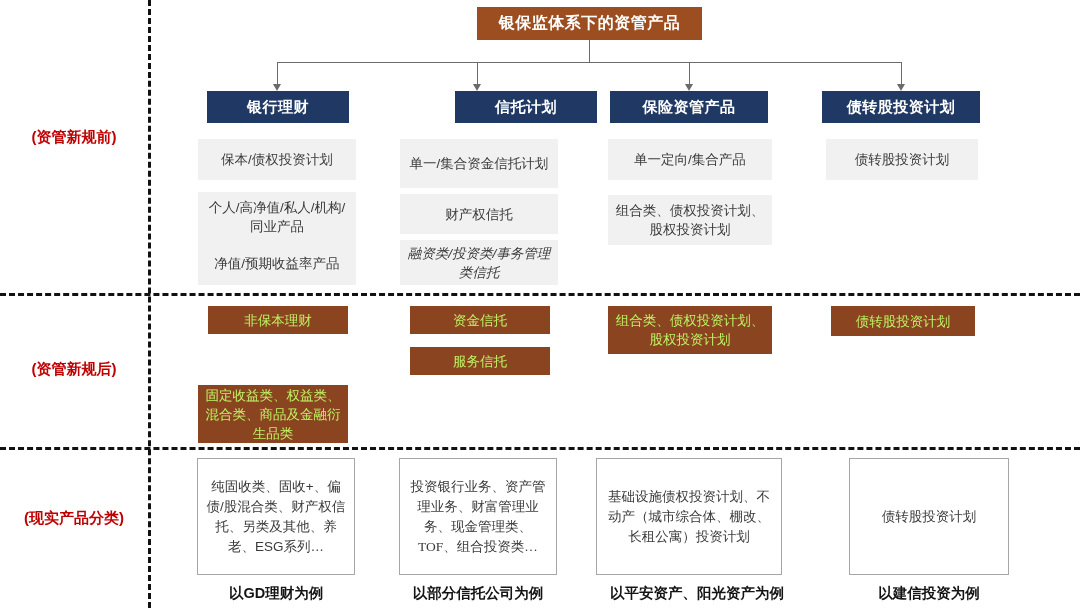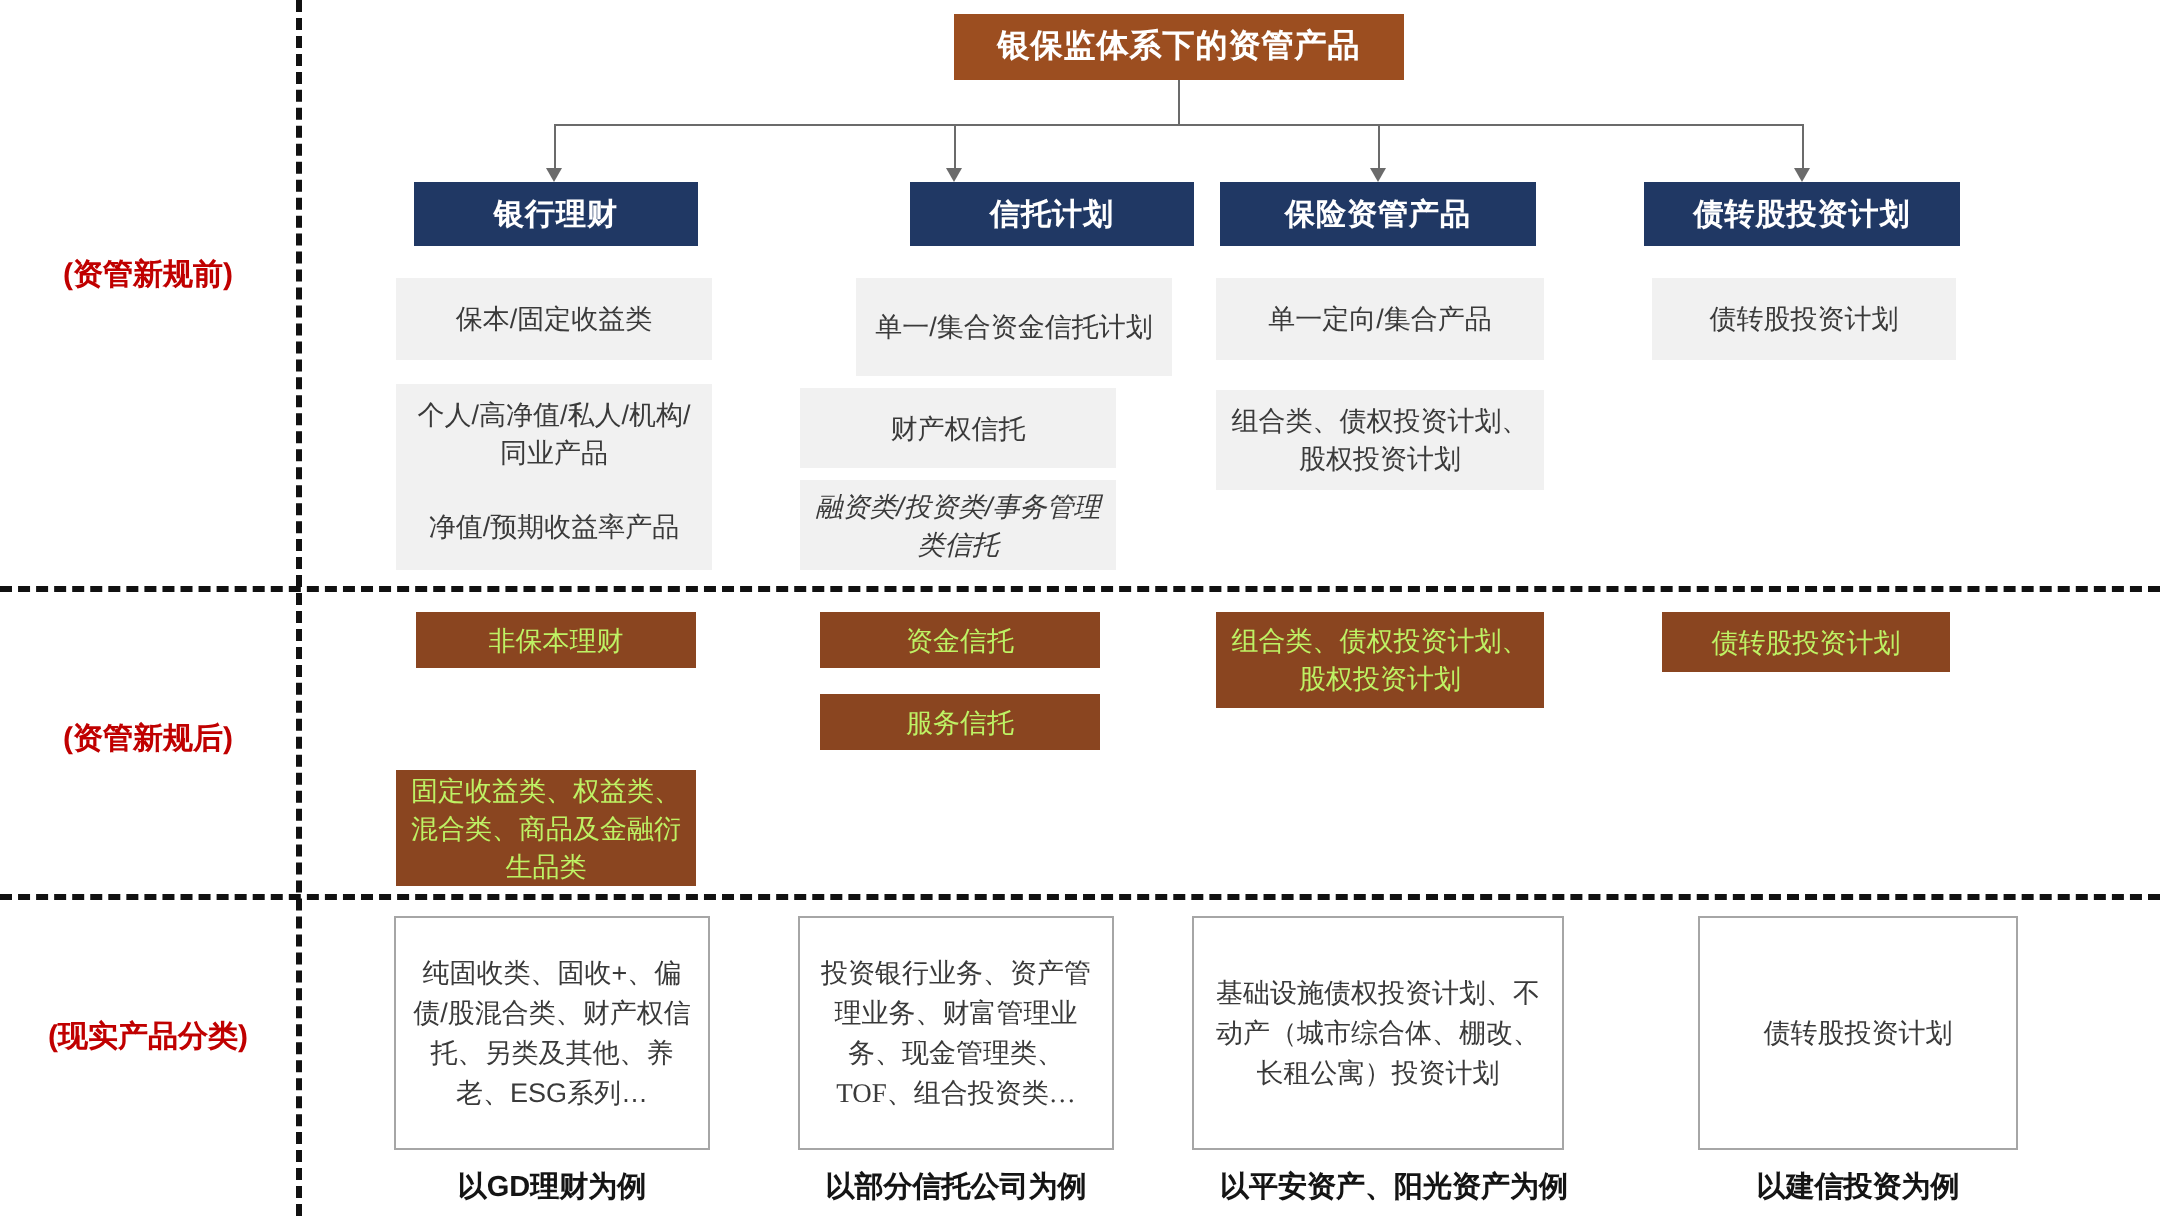--- a/index.html
+++ b/index.html
@@ -201,32 +201,32 @@
   <div class="arrowhead a1"></div>
   <div class="arrowhead a2"></div>
   <div class="arrowhead a3"></div>
   <div class="arrowhead a4"></div>
 
   <div class="band-label" style="top:128px;">(资管新规前)</div>
   <div class="band-label" style="top:360px;">(资管新规后)</div>
   <div class="band-label" style="top:509px;">(现实产品分类)</div>
 
   <div class="col-head" style="left:207px; width:142px;">银行理财</div>
-  <div class="gbox" style="left:198px; top:139px; width:158px; height:41px;">保本/固定收益类</div>
+  <div class="gbox" style="left:198px; top:139px; width:158px; height:41px;">保本/债权投资计划</div>
   <div class="gbox" style="left:198px; top:192px; width:158px; height:49px;">个人/高净值/私人/机构/同业产品</div>
   <div class="gbox" style="left:198px; top:241px; width:158px; height:44px;">净值/预期收益率产品</div>
 
   <div class="bbox" style="left:208px; top:306px; width:140px; height:28px;">非保本理财</div>
   <div class="bbox" style="left:198px; top:385px; width:150px; height:58px;">固定收益类、权益类、混合类、商品及金融衍生品类</div>
 
   <div class="wbox" style="left:197px; top:458px; width:158px; height:117px;">纯固收类、固收+、偏债/股混合类、财产权信托、另类及其他、养老、ESG系列…</div>
   <div class="caption" style="left:197px; width:158px;">以GD理财为例</div>
 
   <div class="col-head" style="left:407px; width:142px;margin-left:48px;">信托计划</div>
-  <div class="gbox" style="left:400px; top:139px; width:158px; height:49px;margin-left:28px;">单一/集合资金信托计划</div>
+  <div class="gbox" style="left:400px; top:139px; width:158px; height:49px;">单一/集合资金信托计划</div>
   <div class="gbox" style="left:400px; top:194px; width:158px; height:40px;">财产权信托</div>
   <div class="gbox" style="left:400px; top:240px; width:158px; height:45px;font-style:italic;">融资类/投资类/事务管理类信托</div>
 
   <div class="bbox" style="left:410px; top:306px; width:140px; height:28px;">资金信托</div>
   <div class="bbox" style="left:410px; top:347px; width:140px; height:28px;">服务信托</div>
 
   <div class="wbox" style="left:399px; top:458px; width:158px; height:117px;font-family:Liberation Serif, serif;">投资银行业务、资产管理业务、财富管理业务、现金管理类、TOF、组合投资类…</div>
   <div class="caption" style="left:399px; width:158px;">以部分信托公司为例</div>
 
   <div class="col-head" style="left:610px; width:158px;">保险资管产品</div>

